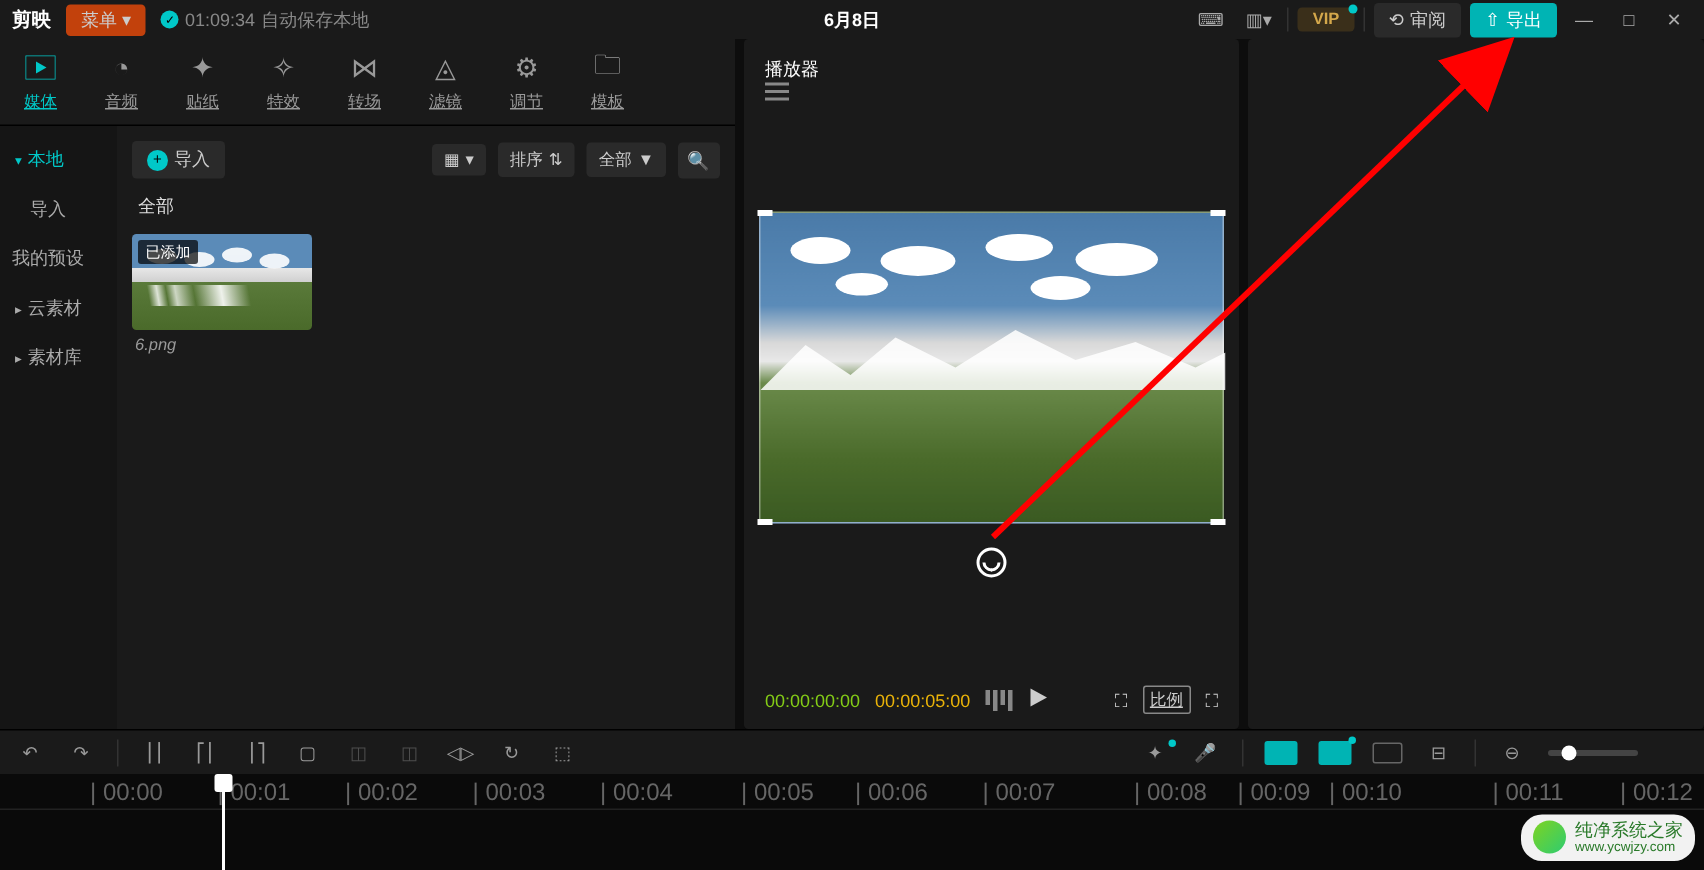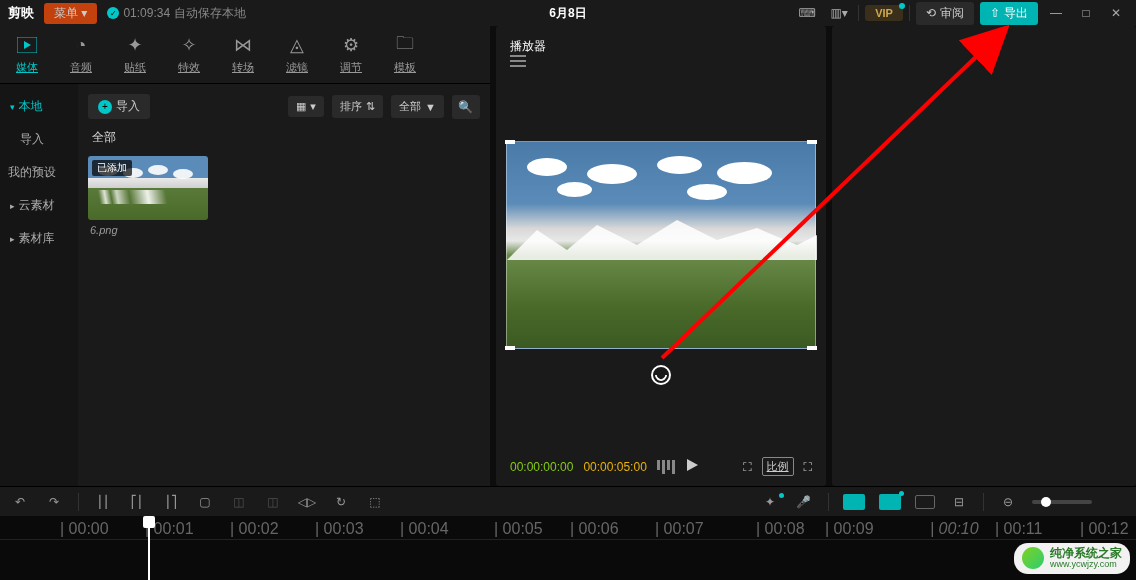--- a/index.html
+++ b/index.html
@@ -90,21 +90,21 @@
 
 .timeline { height: 64px; background: #0a0a0a; position: relative; }
 .ruler { height: 24px; position: relative; border-bottom: 1px solid #222; }
 .ruler .tick { position: absolute; top: 4px; color: #666; font-size: 16px; }
 .playhead { position: absolute; top: 0; bottom: 0; width: 2px; background: #fff; }
 .playhead::before { content:""; position:absolute; top:0; left:-5px; width:12px; height:12px; background:#fff; border-radius:2px; }
 
 .watermark { position: absolute; right: 6px; bottom: 6px; display: flex; align-items: center; gap: 6px; background: rgba(255,255,255,0.95); padding: 4px 8px; border-radius: 14px; z-index: 60; }
 .watermark .wm-logo { width:22px; height:22px; background: linear-gradient(135deg,#7ed321,#2ecc71); border-radius:50%; position:relative; }
 .watermark .wm-text { display:flex; flex-direction:column; line-height:1.1; }
-.watermark .wm-line1 { color:#2a7a2a; font-weight:bold; font-size:12px; }
+.watermark .wm-line1 { color:#2a7a2a; font-weight:normal; font-size:12px; }
 .watermark .wm-line2 { color:#2a7a2a; font-size:9px; }
 
 svg.play-tri { width:14px; height:14px; }
 </style>
 </head>
 <body>
 
 <div class="titlebar">
   <div class="left">
     <span class="app-name">剪映</span>
@@ -333,21 +333,21 @@
       <span class="tick" style="left: 60px;">| 00:00</span>
       <span class="tick" style="left: 145px;">| 00:01</span>
       <span class="tick" style="left: 230px;">| 00:02</span>
       <span class="tick" style="left: 315px;">| 00:03</span>
       <span class="tick" style="left: 400px;">| 00:04</span>
       <span class="tick" style="left: 494px;">| 00:05</span>
       <span class="tick" style="left: 570px;">| 00:06</span>
       <span class="tick" style="left: 655px;">| 00:07</span>
       <span class="tick" style="left: 740px; margin-left: 16px;">| 00:08</span>
       <span class="tick" style="left: 825px;">| 00:09</span>
-      <span class="tick" style="left: 930px; font-style: italic;">| 00:10</span>
+      <span class="tick" style="left: 886px;">| 00:10</span>
       <span class="tick" style="left: 995px;">| 00:11</span>
       <span class="tick" style="left: 1080px;">| 00:12</span>
     </div>
   <div class="playhead" id="playhead" style="left: 148px;"></div>
 </div>
 
 <div class="watermark">
   <span class="wm-logo"></span>
   <span class="wm-text">
     <span class="wm-line1">纯净系统之家</span>

